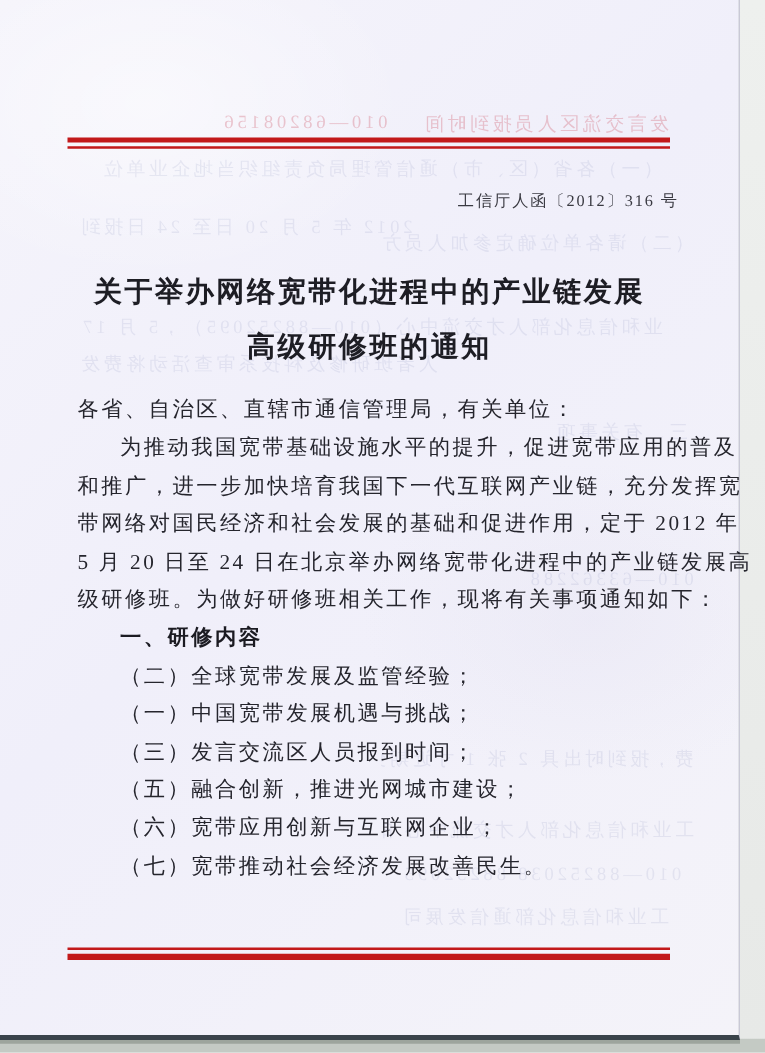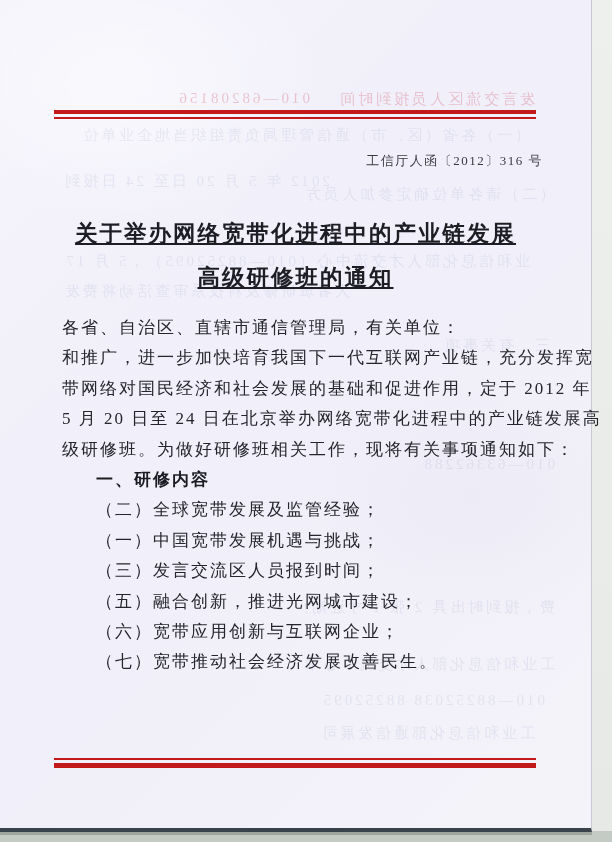--- a/index.html
+++ b/index.html
@@ -56,21 +56,20 @@
   
   .title {
     position: absolute; left: 0; top: 212px;
     width: 100%;
     text-align: center;
     font-size: 22.5px;
     font-weight: bold;
     color: #1d1d24;
     letter-spacing: 2px;
     line-height: 44px;
-    text-decoration: underline;
   }
   
   .content {
     position: absolute; left: 62px; top: 313px;
     width: 494px;
     font-size: 17px;
     color: #25252d;
     letter-spacing: 2px;
     line-height: 30.4px;
   }
@@ -118,20 +117,21 @@
 
     <div class="doc-number">工信厅人函〔2012〕316 号</div>
 
     <div class="title">
       <div>关于举办网络宽带化进程中的产业链发展</div>
       <div>高级研修班的通知</div>
     </div>
 
     <div class="content">
       <div class="line">各省、自治区、直辖市通信管理局，有关单位：</div>
+      <div class="line indent">为推动我国宽带基础设施水平的提升，促进宽带应用的普及</div>
       <div class="line">和推广，进一步加快培育我国下一代互联网产业链，充分发挥宽</div>
       <div class="line">带网络对国民经济和社会发展的基础和促进作用，定于 2012 年</div>
       <div class="line">5 月 20 日至 24 日在北京举办网络宽带化进程中的产业链发展高</div>
       <div class="line">级研修班。为做好研修班相关工作，现将有关事项通知如下：</div>
       <div class="line indent heading">一、研修内容</div>
       <div class="line indent">（二）全球宽带发展及监管经验；</div>
       <div class="line indent">（一）中国宽带发展机遇与挑战；</div>
       <div class="line indent">（三）发言交流区人员报到时间；</div>
       <div class="line indent">（五）融合创新，推进光网城市建设；</div>
       <div class="line indent">（六）宽带应用创新与互联网企业；</div>

